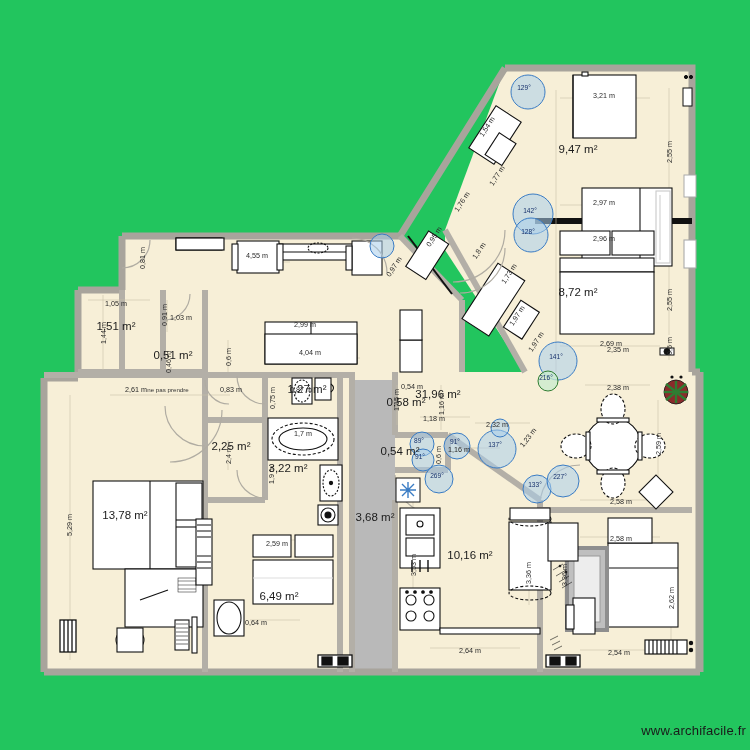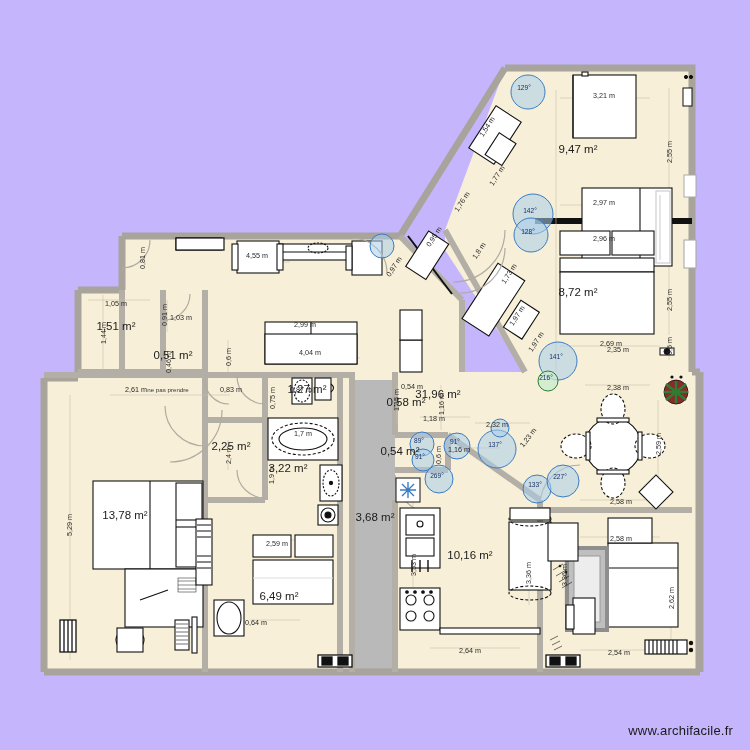--- a/index.html
+++ b/index.html
@@ -5,32 +5,32 @@
   html, body {
     margin: 0;
     padding: 0;
     background: #ffffff;
     font-family: "Liberation Sans", sans-serif;
   }
   #canvas {
     position: relative;
     width: 750px;
     height: 750px;
-    background: #c4b5fd;
+    background: #22c55e;
     overflow: hidden;
   }
   #plan-svg {
     position: absolute;
     left: 0; top: 0;
     width: 750px;
     height: 750px;
   }
   .watermark {
     position: absolute;
-    right: 17px;
+    right: 4px;
     bottom: 12px;
     font-size: 13px;
     color: #1a1a1a;
     font-family: "Liberation Sans", sans-serif;
     letter-spacing: 0.2px;
   }
   text {
     font-family: "Liberation Sans", sans-serif;
     fill: #1b1b1b;
   }

